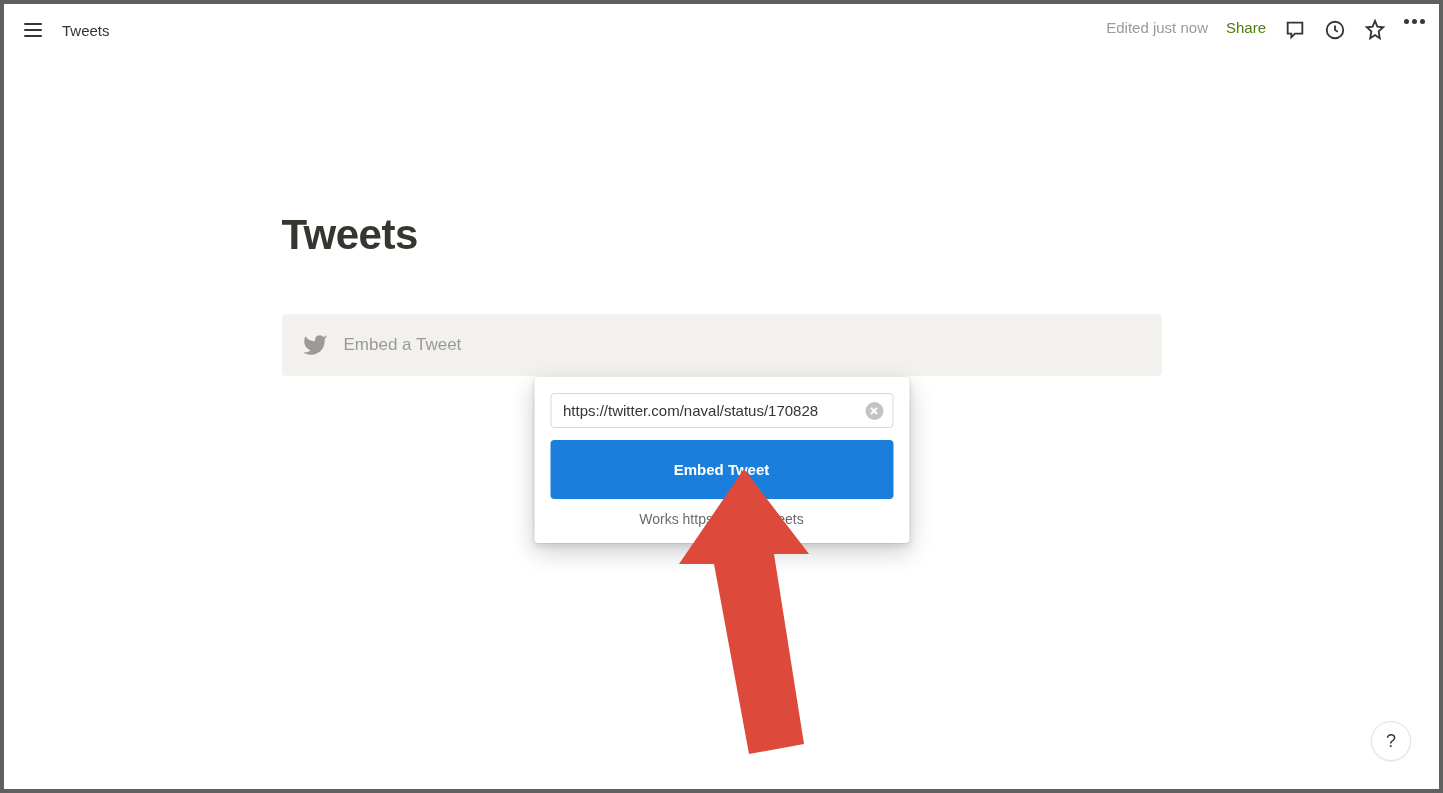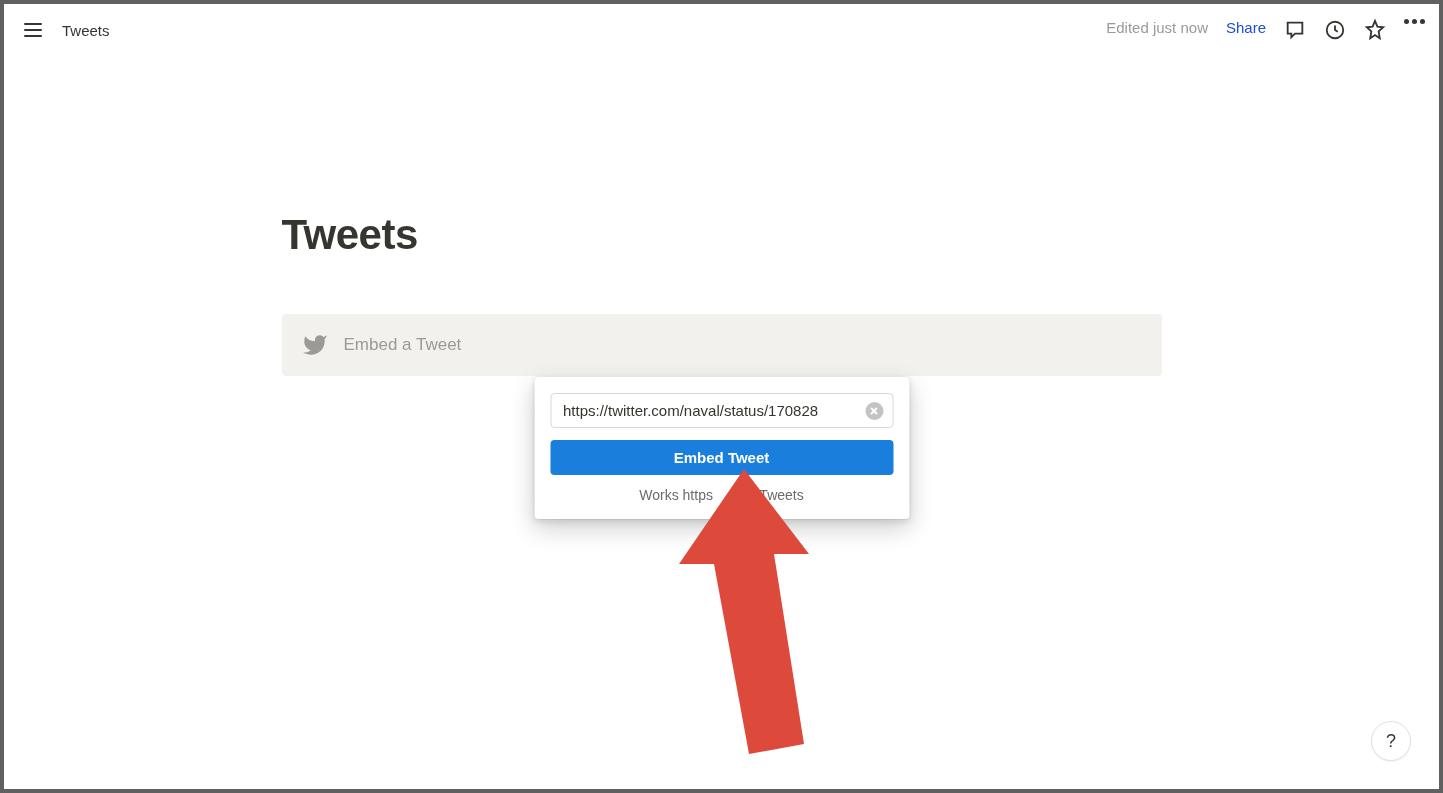--- a/index.html
+++ b/index.html
@@ -52,21 +52,21 @@
       display: flex;
       align-items: flex-start;
       gap: 18px;
     }
     .edited-status {
       font-size: 15px;
       color: #9b9a97;
     }
     .share-btn {
       font-size: 15px;
-      color: #1d4ed8;
+      color: #4d7c0f;
       cursor: pointer;
     }
     .topbar-icon {
       width: 22px;
       height: 22px;
       cursor: pointer;
       display: flex;
       align-items: center;
       justify-content: center;
       color: #37352f;
@@ -173,21 +173,21 @@
       position: absolute;
       width: 9px;
       height: 2px;
       background: #fff;
       border-radius: 1px;
     }
     .clear-btn::before { transform: rotate(45deg); }
     .clear-btn::after { transform: rotate(-45deg); }
     .embed-button {
       width: 100%;
-      padding: 9px;
+      padding: 21px;
       background: #1a7fdc;
       color: #fff;
       border: none;
       border-radius: 4px;
       font-size: 15px;
       font-weight: 600;
       cursor: pointer;
     }
     .popup-hint {
       text-align: center;

